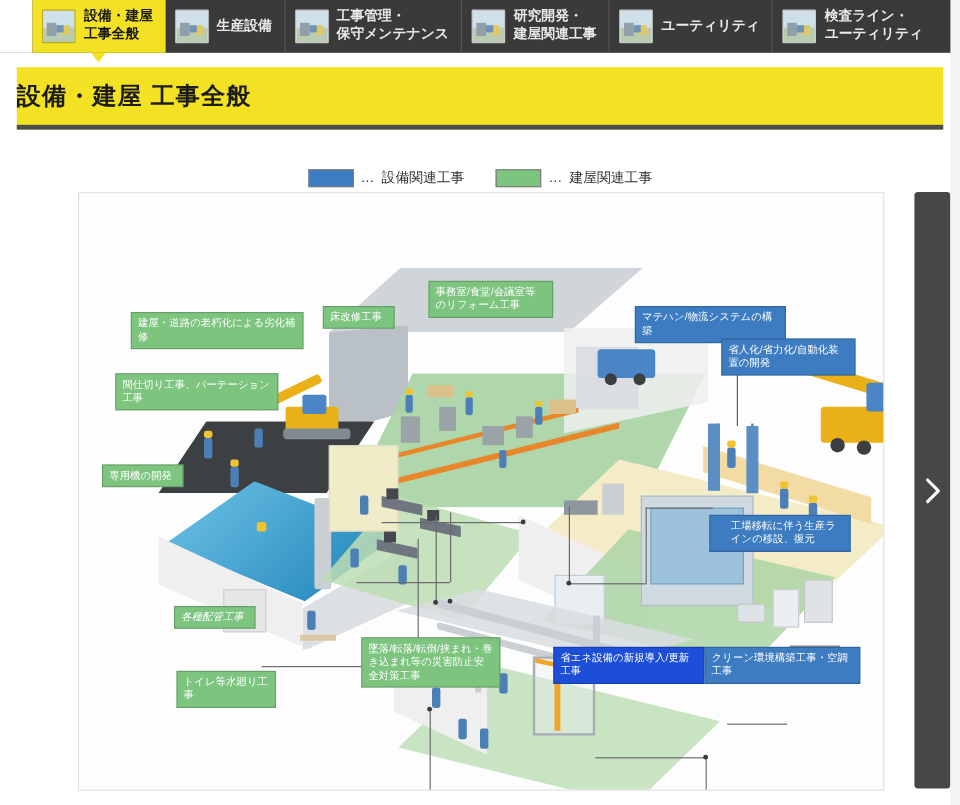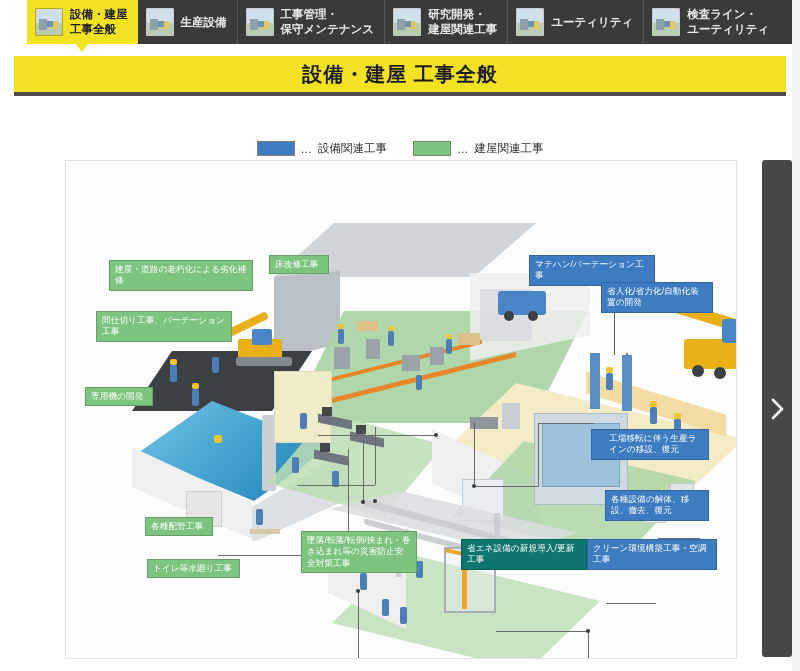--- a/index.html
+++ b/index.html
@@ -48,23 +48,23 @@
   .tab-thumb .b3{left:11px;bottom:8px;width:6px;height:6px;background:#6f93b5;}
   .tab.active .tab-thumb{border-color:#b5a81a;}
   .tab-arrow{
     position:absolute;left:50%;margin-left:-6px;bottom:-8px;
     width:0;height:0;border-left:6px solid transparent;border-right:6px solid transparent;
     border-top:8px solid #f2e223;
   }
 
   
   .titlebar{
-    position:absolute;left:14px;top:56px;width:772px;height:40px;
+    position:absolute;left:14px;top:56px;width:772px;height:52px;
     background:#f2e223;border-bottom:4px solid #4d4d4d;
-    display:flex;align-items:center;justify-content:center;
+    display:flex;align-items:center;justify-content:flex-start;
     box-sizing:border-box;
   }
   .titlebar h1{
     margin:0;font-size:20px;font-weight:bold;color:#1b1b1b;letter-spacing:1px;
   }
 
   
   .lead{
     position:absolute;left:0;top:112px;width:800px;text-align:center;
     font-size:12.5px;color:#2c2c2c;
@@ -372,30 +372,30 @@
       <div class="dot" style="left:280px;top:392px;"></div>
 
       <div class="dot" style="left:290px;top:428px;"></div>
       <div class="dot" style="left:406px;top:323px;"></div>
       <div class="dot" style="left:520px;top:468px;"></div>
       <div class="dot" style="left:295px;top:339px;"></div>
 
       <div class="lbl g" style="left: 43px; top: 99px; width: 144px; background: rgb(125, 196, 127);">建屋・道路の老朽化による劣化補修</div>
       <div class="lbl g" style="left: 30px; top: 150px; width: 136px; background: rgb(125, 196, 127);">間仕切り工事、パーテーション工事</div>
       <div class="lbl g" style="left: 19px; top: 226px; width: 68px; background: rgb(125, 196, 127);">専用機の開発</div>
-      <div class="lbl g" style="left: 79px; top: 356px; width: 68px; background: rgb(125, 196, 127);">各種配管工事</div>
-      <div class="lbl g" style="left: 81px; top: 398px; width: 93px; background: rgb(125, 196, 127);">トイレ等水廻り工事</div>
+      <div class="lbl g" style="left: 79px; top: 344px; width: 68px; background: rgb(125, 196, 127); font-style: italic;">各種配管工事</div>
+      <div class="lbl g" style="left: 81px; top: 398px; width: 83px; background: rgb(125, 196, 127);">トイレ等水廻り工事</div>
       <div class="lbl g" style="left: 203px; top: 94px; width: 60px; background: rgb(125, 196, 127);">床改修工事</div>
+      <div class="lbl g" style="left: 291px; top: 73px; width: 104px; background: rgb(125, 196, 127);">事務室/食堂/会議室等のリフォーム工事</div>
       <div class="lbl g" style="left: 235px; top: 370px; width: 116px; background: rgb(125, 196, 127);">墜落/転落/転倒/挟まれ・巻き込まれ等の災害防止安全対策工事</div>
 
-      <div class="lbl b" style="left: 463px; top: 94px; width: 126px; background: rgb(61, 124, 192);">マテハン/パーテーション工事</div>
+      <div class="lbl b" style="left: 463px; top: 94px; width: 126px; background: rgb(61, 124, 192);">マテハン/物流システムの構築</div>
       <div class="lbl b" style="left: 535px; top: 121px; width: 112px; background: rgb(61, 124, 192);">省人化/省力化/自動化装置の開発</div>
       <div class="lbl b" style="left: 525px; top: 268px; width: 118px; background: rgb(61, 124, 192); padding-left: 17px;">工場移転に伴う生産ラインの移設、復元</div>
-      <div class="lbl b" style="left: 539px; top: 329px; width: 104px; background: rgb(61, 124, 192);">各種設備の解体、移設、撤去、復元</div>
-      <div class="lbl b" style="left: 395px; top: 378px; width: 126px; background: #0f766e;">省エネ設備の新規導入/更新工事</div>
+      <div class="lbl b" style="left: 395px; top: 378px; width: 126px; background: #1d4ed8;">省エネ設備の新規導入/更新工事</div>
       <div class="lbl b" style="left: 521px; top: 378px; width: 130px; background: rgb(61, 124, 192);">クリーン環境構築工事・空調工事</div>
 
     </div>
   </div>
 
   <div class="nav-next">
     <svg width="13" height="22" viewBox="0 0 13 22">
       <polyline points="2,2 11,11 2,20" fill="none" stroke="#ffffff" stroke-width="2.6" stroke-linecap="round" stroke-linejoin="round"></polyline>
     </svg>
   </div>

